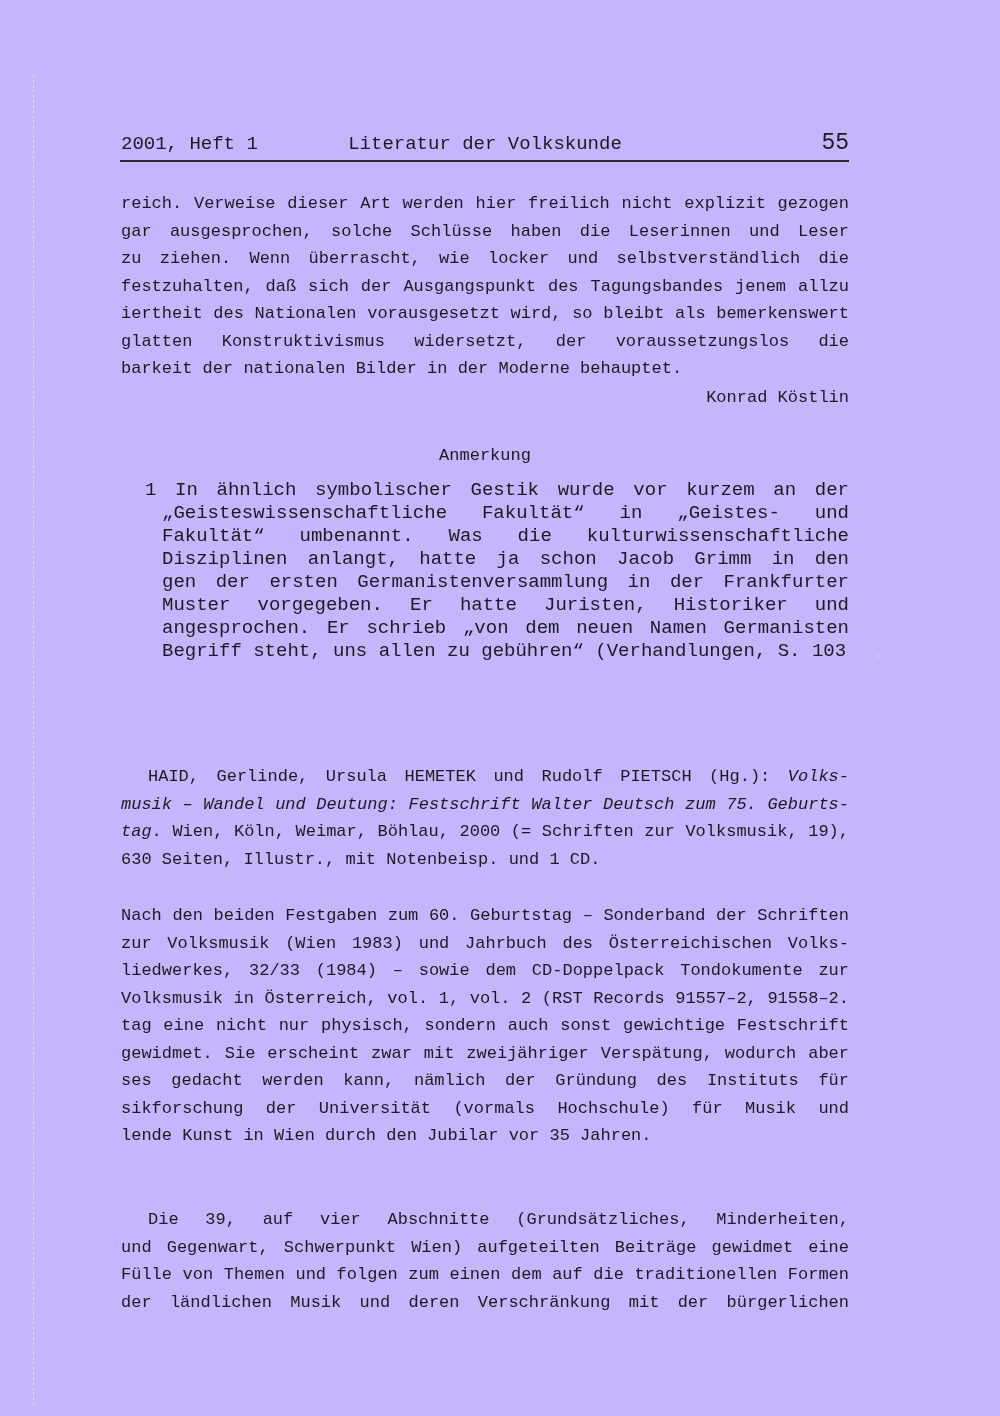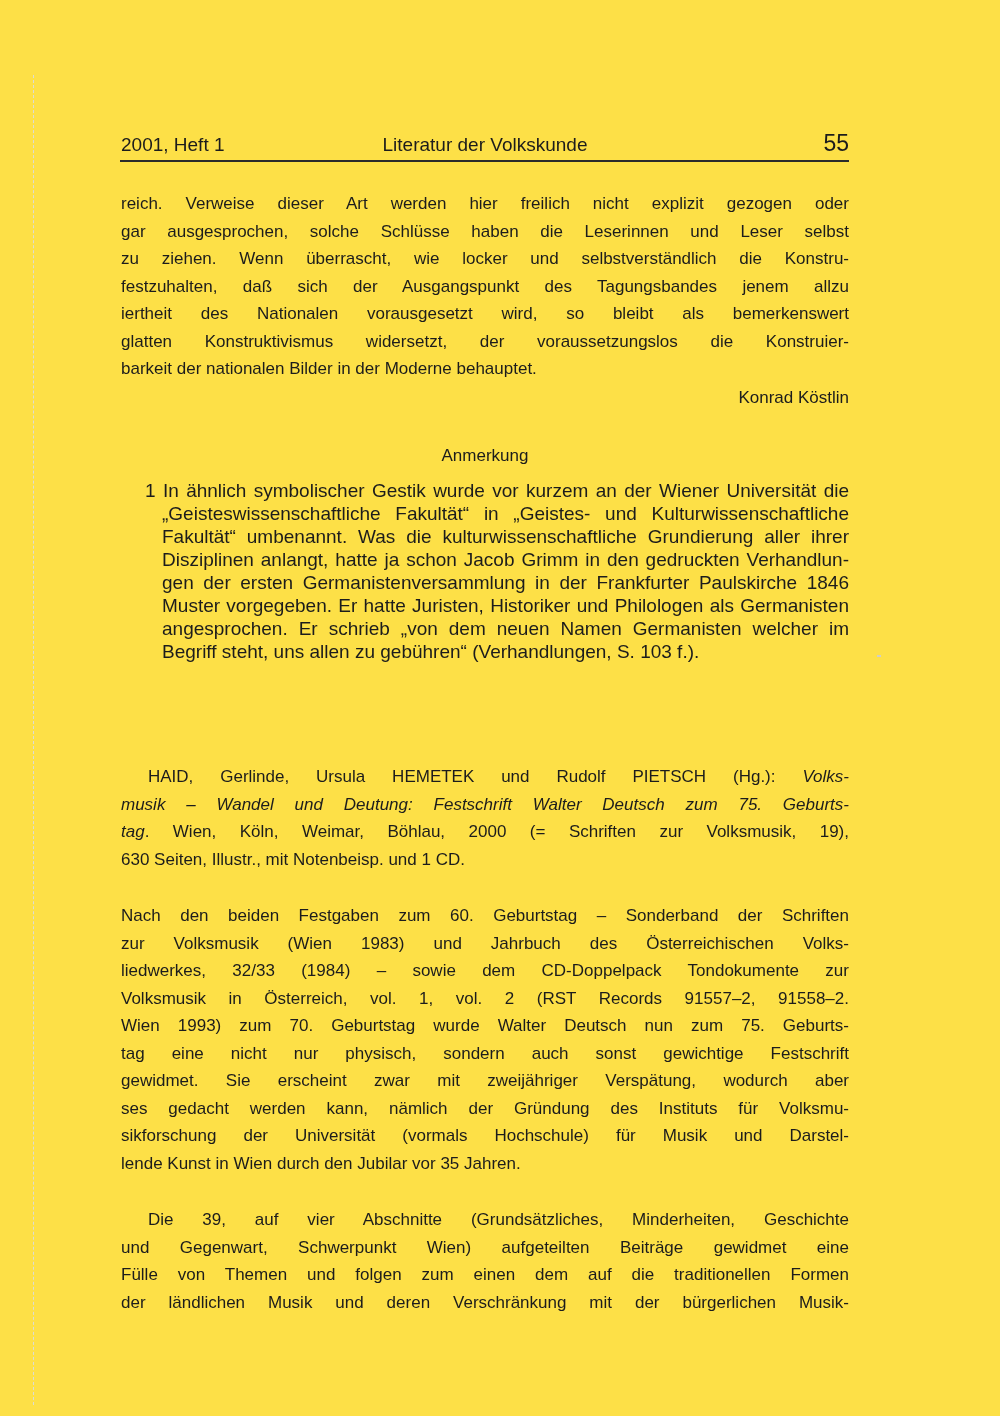--- a/index.html
+++ b/index.html
@@ -1,23 +1,23 @@
 <!DOCTYPE html>
 <html lang="de"><head>
 <meta charset="utf-8">
 <title>Scanned journal page</title>
 <style>
   html, body { margin: 0; padding: 0; background: #ffffff; }
   .page {
     position: relative;
     width: 1000px;
     height: 1416px;
-    background: #fde047;
+    background: #c4b5fd;
     color: #1c1c1c;
-    font-family: Liberation Sans, sans-serif;
+    font-family: Liberation Mono, monospace;
     overflow: hidden;
   }
   .artifact-line {
     position: absolute;
     left: 33px;
     top: 75px;
     height: 1330px;
     width: 0;
     border-left: 1px dashed #dcdcd4;
   }
@@ -134,21 +134,20 @@
     <div class="body-line"><span class="it">musik – Wandel und Deutung: Festschrift Walter Deutsch zum 75. Geburts-</span></div>
     <div class="body-line"><span class="it">tag</span><span>. Wien, Köln, Weimar, Böhlau, 2000 (= Schriften zur Volksmusik, 19),</span></div>
     <div class="body-line last"><span>630 Seiten, Illustr., mit Notenbeisp. und 1 CD.</span></div>
   </div>
 
   <div class="col p2">
     <div class="body-line">Nach den beiden Festgaben zum 60. Geburtstag – Sonderband der Schriften</div>
     <div class="body-line">zur Volksmusik (Wien 1983) und Jahrbuch des Österreichischen Volks-</div>
     <div class="body-line">liedwerkes, 32/33 (1984) – sowie dem CD-Doppelpack Tondokumente zur</div>
     <div class="body-line">Volksmusik in Österreich, vol. 1, vol. 2 (RST Records 91557–2, 91558–2.</div>
-    <div class="body-line">Wien 1993) zum 70. Geburtstag wurde Walter Deutsch nun zum 75. Geburts-</div>
     <div class="body-line">tag eine nicht nur physisch, sondern auch sonst gewichtige Festschrift</div>
     <div class="body-line">gewidmet. Sie erscheint zwar mit zweijähriger Verspätung, wodurch aber</div>
     <div class="body-line">ses gedacht werden kann, nämlich der Gründung des Instituts für Volksmu-</div>
     <div class="body-line">sikforschung der Universität (vormals Hochschule) für Musik und Darstel-</div>
     <div class="body-line last">lende Kunst in Wien durch den Jubilar vor 35 Jahren.</div>
   </div>
 
   <div class="col p3">
     <div class="body-line indent">Die 39, auf vier Abschnitte (Grundsätzliches, Minderheiten, Geschichte</div>
     <div class="body-line">und Gegenwart, Schwerpunkt Wien) aufgeteilten Beiträge gewidmet eine</div>

